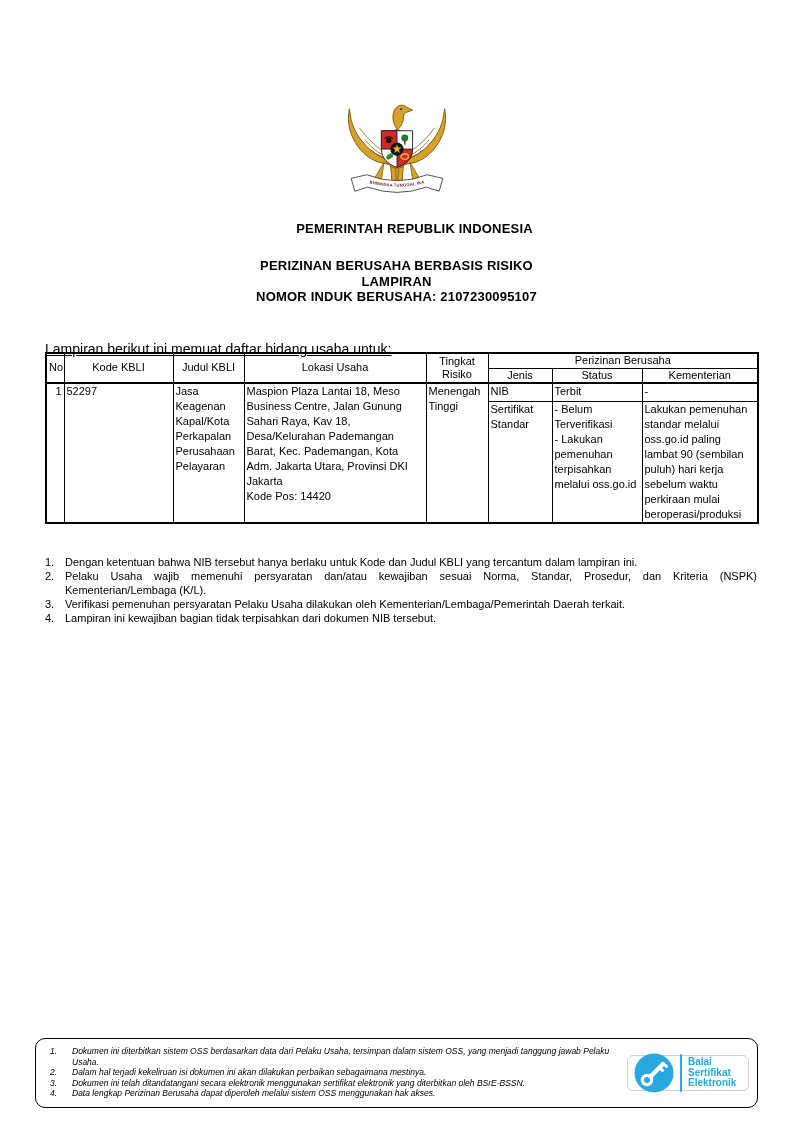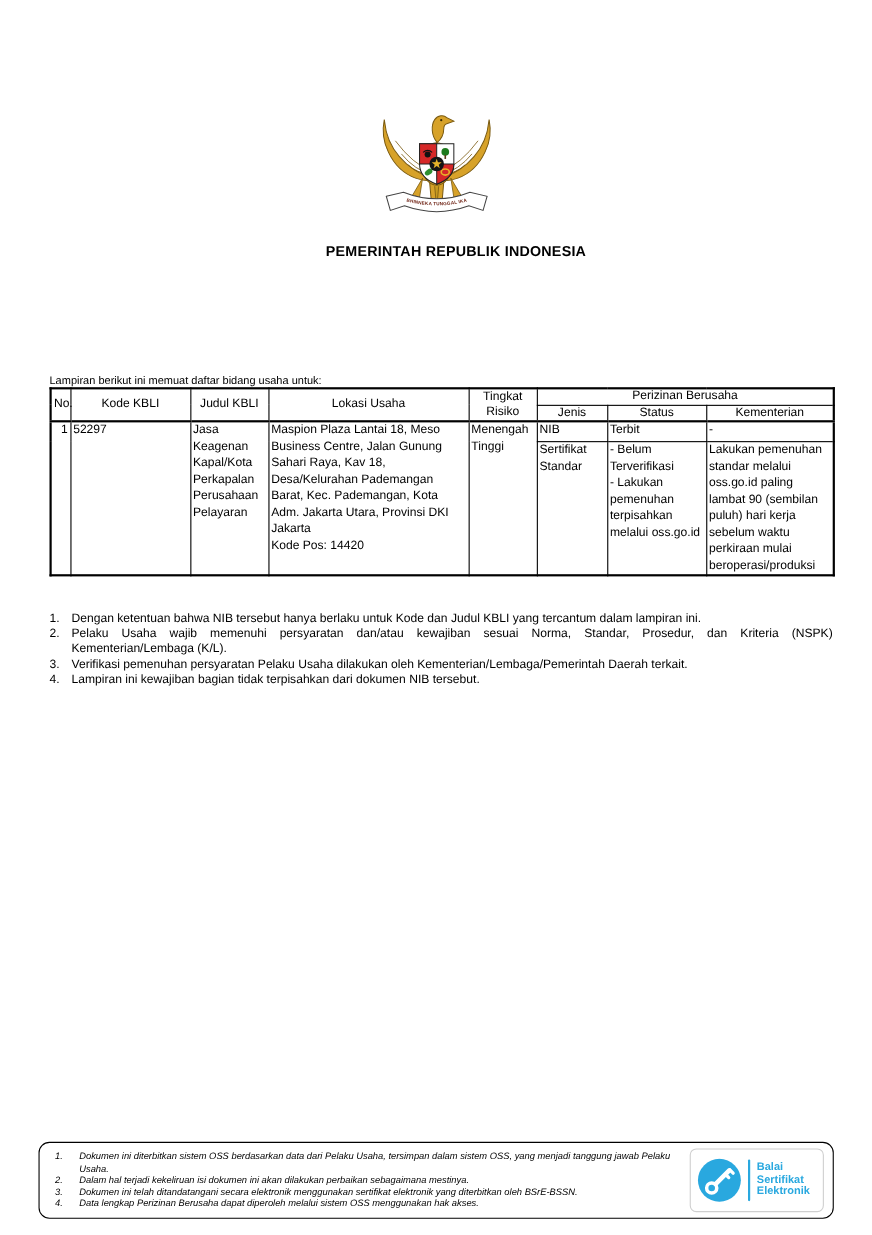--- a/index.html
+++ b/index.html
@@ -17,21 +17,21 @@
   .gov-title {
     position:absolute; top:221px; left:0; right:0; text-align:center;
     font-size:13px; font-weight:bold; letter-spacing:.2px;padding-left:36px;
   }
   .doc-titles {
     position:absolute; top:258px; left:0; right:0; text-align:center;
     font-size:13px; font-weight:bold; line-height:15.5px; letter-spacing:.2px;
   }
 
   
-  .intro { position:absolute; top:341px; left:45px; font-size:10px; }
+  .intro { position:absolute; top:341px; left:45px; font-size:14px;text-decoration:underline; }
 
   
   table.kbli {
     position:absolute; top:352px; left:45px; width:712px;
     border-collapse:collapse; table-layout:fixed;
     font-size:11px; border:2px solid #000;
   }
   table.kbli th {
     font-weight:normal; text-align:center; vertical-align:middle;
     border:1px solid #000; border-bottom:2px solid #000;
@@ -60,21 +60,21 @@
     box-sizing:border-box; border:1.5px solid #000; border-radius:10px;
     padding:7px 8px 5px 14px;
   }
   .footer-notes { width:565px; font-style:italic; font-size:8.5px; line-height:10.6px; }
   .fnote { display:flex; }
   .fnote-num { width:22px; flex:none; }
   .fnote-text { flex:1; }
 
   .logo-box {
     position:absolute; right:8px; top:50%; transform:translateY(-50%);
-    width:122px; height:58px; box-sizing:border-box;
+    width:122px; height:36px; box-sizing:border-box;
     border:1px solid #cfcfcf; border-radius:6px; background:#fff;
     display:flex; align-items:center; gap:6px; padding:4px 6px;margin-left:36px;
   }
   .logo-icon svg { display:block; }
   .logo-divider { width:2px; height:38px; background:var(--accent); border-radius:1px; flex:none; }
   .logo-text { color:var(--accent); font-weight:bold; font-size:10px; line-height:10.5px; }
 </style>
 </head>
 <body>
 
@@ -118,20 +118,25 @@
 
       <path d="M10,88 L27,84 Q60,97 93,84 L110,88 L106,102 L92,97.5 Q60,109 28,97.5 L14,102 Z" fill="#ffffff" stroke="#444" stroke-width="1"></path>
       <path id="tcurve" d="M22,91 Q60,103 98,91" fill="none"></path>
       <text font-size="4.6" fill="#6b1d0e" font-weight="bold" letter-spacing="0.2">
         <textPath href="#tcurve" startOffset="50%" text-anchor="middle">BHINNEKA TUNGGAL IKA</textPath>
       </text>
     </svg>
   </div>
 
   <div class="gov-title">PEMERINTAH REPUBLIK INDONESIA</div>
+  <div class="doc-titles">
+    <div>PERIZINAN BERUSAHA BERBASIS RISIKO</div>
+    <div>LAMPIRAN</div>
+    <div>NOMOR INDUK BERUSAHA: 2107230095107</div>
+  </div>
 
   <div class="intro">Lampiran berikut ini memuat daftar bidang usaha untuk:</div>
 
   <table class="kbli">
     <colgroup>
       <col style="width:18px">
         <col style="width:109px">
         <col style="width:71px">
         <col style="width:182px">
       <col style="width:62px">

